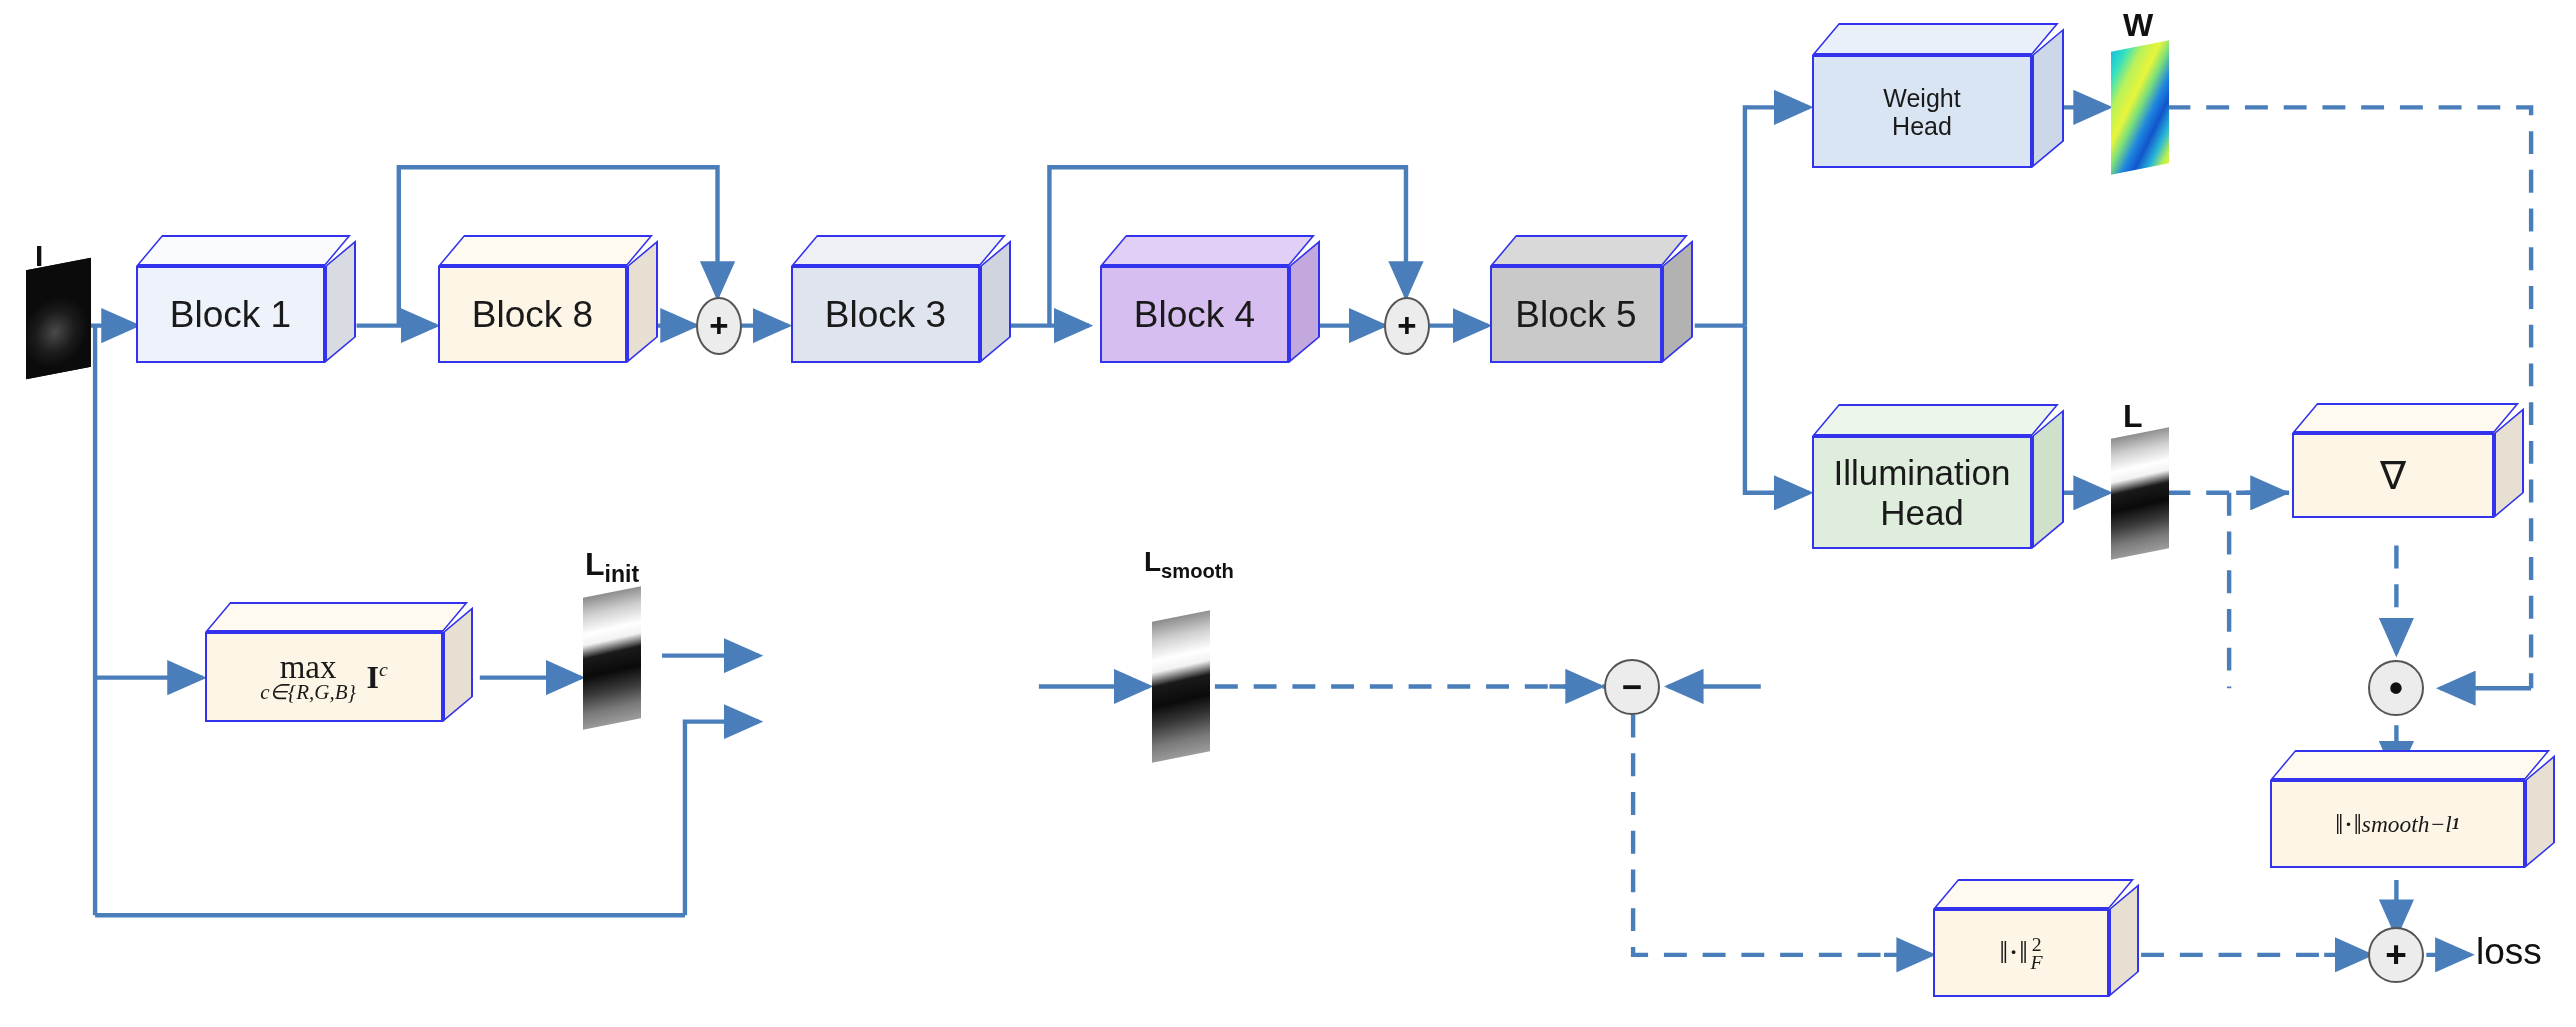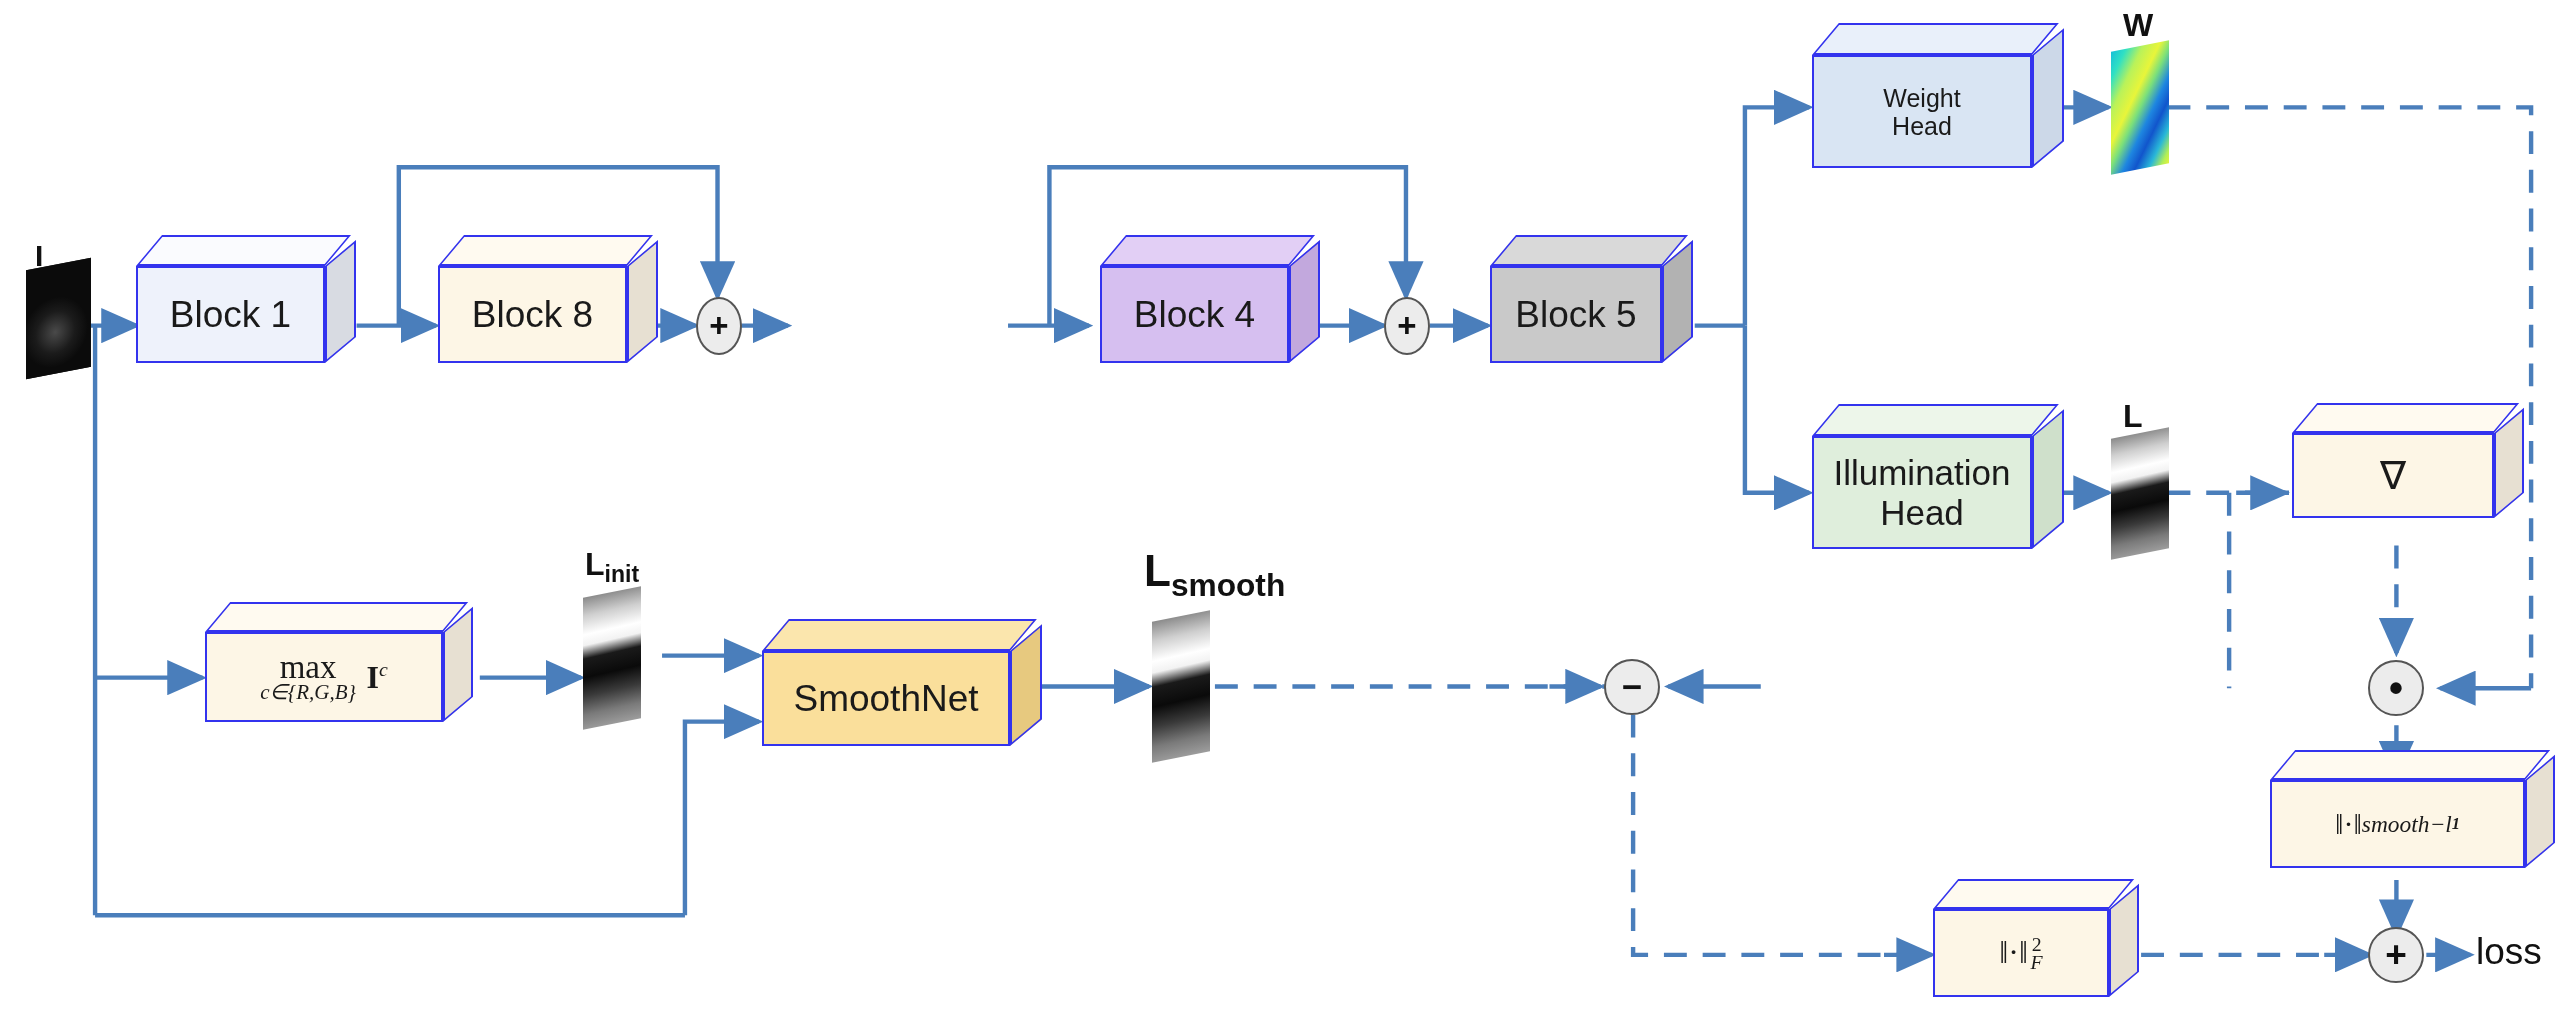--- a/index.html
+++ b/index.html
@@ -145,20 +145,29 @@
   <div class="box" style="left:438px;top:266px;width:189px;height:97px;">
     <div class="top" style="left:0;top:-31px;width:189px;height:31px;background:#fffaf0;
                 border:2.6px solid #3333ee;box-sizing:border-box;
                 transform:skewX(-40deg);transform-origin:bottom left;"></div>
     <div class="side" style="left:189px;top:0;width:31px;height:97px;background:#e7e0d2;
                 border:2.6px solid #3333ee;box-sizing:border-box;
                 transform:skewY(-40deg);transform-origin:top left;"></div>
     <div class="face" style="background:#fdf6e6;font-size:37px;">Block 8</div>
   </div>
 
+  <div class="box" style="left:791px;top:266px;width:189px;height:97px;">
+    <div class="top" style="left:0;top:-31px;width:189px;height:31px;background:#eef0f5;
+                border:2.6px solid #3333ee;box-sizing:border-box;
+                transform:skewX(-40deg);transform-origin:bottom left;"></div>
+    <div class="side" style="left:189px;top:0;width:31px;height:97px;background:#cfd4de;
+                border:2.6px solid #3333ee;box-sizing:border-box;
+                transform:skewY(-40deg);transform-origin:top left;"></div>
+    <div class="face" style="background:#dfe4ee;font-size:37px;">Block 3</div>
+  </div>
 
   <div class="box" style="left:1100px;top:266px;width:189px;height:97px;">
     <div class="top" style="left:0;top:-31px;width:189px;height:31px;background:#e2cff5;
                 border:2.6px solid #3333ee;box-sizing:border-box;
                 transform:skewX(-40deg);transform-origin:bottom left;"></div>
     <div class="side" style="left:189px;top:0;width:31px;height:97px;background:#c2a8dd;
                 border:2.6px solid #3333ee;box-sizing:border-box;
                 transform:skewY(-40deg);transform-origin:top left;"></div>
     <div class="face" style="background:#d6bff0;font-size:37px;">Block 4</div>
   </div>
@@ -233,31 +242,22 @@
   </div>
 
   <div class="lbl" style="left:585px;top:546px;font-size:32px;">
     <span>L</span><sub>init</sub>
   </div>
   <div class="thumb" style="left:583px;top:592px;width:58px;height:132px;
               background:linear-gradient(178deg,
                 #8a8a8a 0%, #cfcfcf 14%, #ffffff 28%, #f2f2f2 36%,
                 #1a1a1a 46%, #0a0a0a 60%, #3a3a3a 74%, #7a7a7a 88%, #9d9d9d 100%);"></div>
 
-  <div class="box" style="left:762px;top:651px;width:248px;height:95px;">
-    <div class="top" style="left:0;top:-32px;width:248px;height:32px;background:#fbe6ad;
-                border:2.6px solid #3333ee;box-sizing:border-box;
-                transform:skewX(-40deg);transform-origin:bottom left;"></div>
-    <div class="side" style="left:248px;top:0;width:32px;height:95px;background:#e7c97f;
-                border:2.6px solid #3333ee;box-sizing:border-box;
-                transform:skewY(-40deg);transform-origin:top left;"></div>
-    <div class="face" style="background:#fadf9b;font-size:37px;">SmoothNet</div>
-  </div>
-
-  <div class="lbl" style="left:1144px;top:546px;font-size:44px;">
+
+  <div class="lbl" style="left:1144px;top:546px;font-size:28px;">
     <span>L</span><sub>smooth</sub>
   </div>
   <div class="thumb" style="left:1152px;top:616px;width:58px;height:141px;
               background:linear-gradient(178deg,
                 #8a8a8a 0%, #cfcfcf 14%, #ffffff 28%, #f2f2f2 36%,
                 #1a1a1a 46%, #0a0a0a 60%, #3a3a3a 74%, #7a7a7a 88%, #9d9d9d 100%);"></div>
 
   <div class="box" style="left:2292px;top:433px;width:202px;height:85px;">
     <div class="top" style="left:0;top:-30px;width:202px;height:30px;background:#fffaf0;
                 border:2.6px solid #3333ee;box-sizing:border-box;

